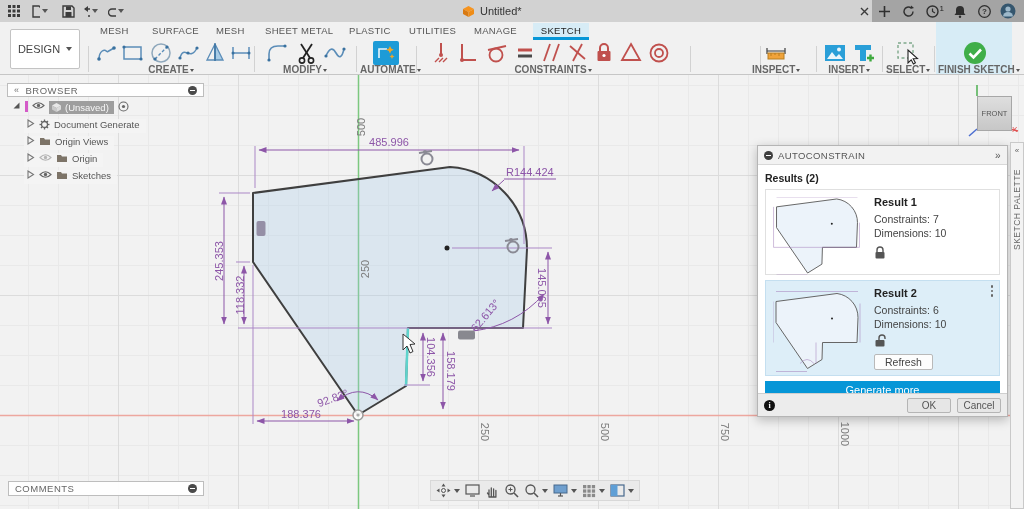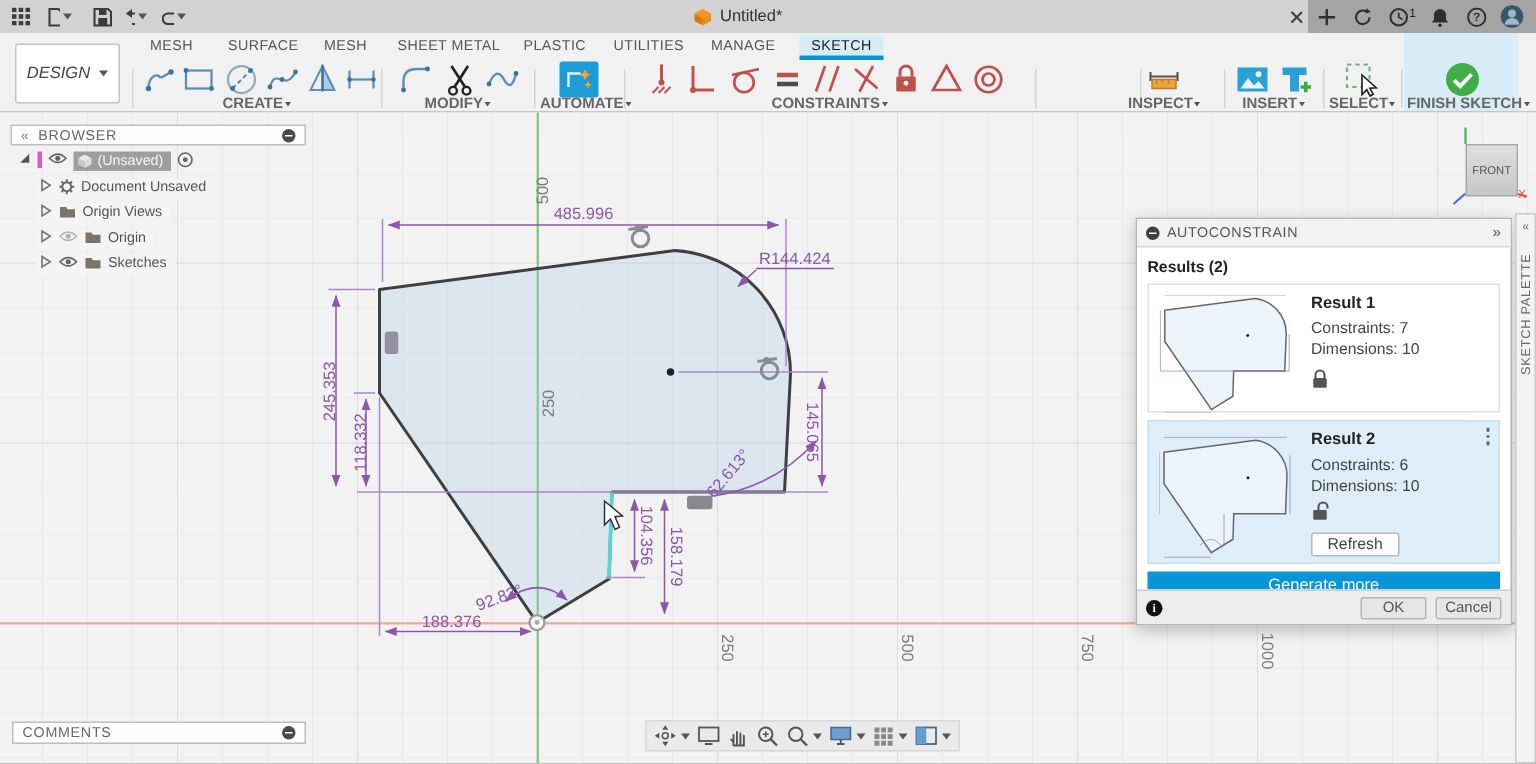--- a/index.html
+++ b/index.html
@@ -11,21 +11,21 @@
   .titlebar{position:absolute;left:0;top:0;width:1024px;height:22px;background:#d2d2d2;}
   .titlebar .rzone{position:absolute;right:0;top:0;width:152px;height:22px;background:#a4a4a4;}
   .tb-ic{position:absolute;top:3px;width:16px;height:16px;display:flex;align-items:center;justify-content:center;cursor:pointer;}
   .caret{display:inline-block;width:0;height:0;border-left:3px solid transparent;border-right:3px solid transparent;border-top:4px solid #555;margin-left:2px;}
   .doc-tab{position:absolute;left:462px;top:0;height:22px;display:flex;align-items:center;gap:5px;font-size:11px;color:#333;}
   .badge{position:absolute;top:1px;right:-4px;font-size:8px;color:#222;}
 
   
   .ribbon{position:absolute;left:0;top:22px;width:1024px;height:53px;background:#f1f1f1;border-bottom:1px solid #c6c6c6;box-sizing:border-box;}
   .design-btn{position:absolute;left:10px;top:7px;width:68px;height:38px;background:#fff;border:1px solid #c3c3c3;border-radius:2px;
-      display:flex;align-items:center;justify-content:center;gap:4px;font-size:11px;color:#444;cursor:pointer;font-style:italic;}
+      display:flex;align-items:center;justify-content:center;gap:4px;font-size:11px;color:#444;cursor:pointer;}
   .tab{position:absolute;top:1px;height:16px;line-height:16px;font-size:9.5px;color:#555;letter-spacing:.3px;cursor:pointer;padding:0 4px;}
   .tab.active{background:#d7ecf6;border-bottom:3px solid #0696d7;color:#222;height:14px;}
   .finish-bg{position:absolute;left:936px;top:0px;width:76px;height:52px;background:#d7ecf6;}
   .sep{position:absolute;top:24px;width:1px;height:26px;background:#d2d2d2;}
   .group{position:absolute;top:17px;height:36px;}
   .gi{position:absolute;top:1px;cursor:pointer;}
   .glabel{position:absolute;bottom:0;left:0;right:0;text-align:center;font-size:10px;color:#666;white-space:nowrap;cursor:pointer;font-weight:bold;}
   .glabel .caret{border-top-width:3px;border-left-width:2.5px;border-right-width:2.5px;margin-left:1px;vertical-align:1px;}
 
   
@@ -535,21 +535,21 @@
               <line x1="5.5" y1="0.5" x2="5.5" y2="2.5"></line>
               <line x1="5.5" y1="8.5" x2="5.5" y2="10.5"></line>
               <line x1="0.5" y1="5.5" x2="2.5" y2="5.5"></line>
               <line x1="8.5" y1="5.5" x2="10.5" y2="5.5"></line>
               <line x1="2" y1="2" x2="3.3" y2="3.3"></line>
               <line x1="9" y1="9" x2="7.7" y2="7.7"></line>
               <line x1="9" y1="2" x2="7.7" y2="3.3"></line>
               <line x1="2" y1="9" x2="3.3" y2="7.7"></line>
             </g>
           </svg>
-        <span>Document Unsaved</span>
+        <span>Document Generate</span>
       </div>
       <div class="b-row" style="left:24px;top:61px">
         <svg width="9" height="9">
             <path d="M2,1 L7.5,4.5 L2,8 Z" fill="none" stroke="#777" stroke-width="1.1"></path>
           </svg>
         <svg width="12" height="10">
             <path d="M1,2 h4 l1,1.5 h5 V9 H1 Z" fill="#7d7468"></path>
           </svg>
         <span>Origin Views</span>
       </div>

